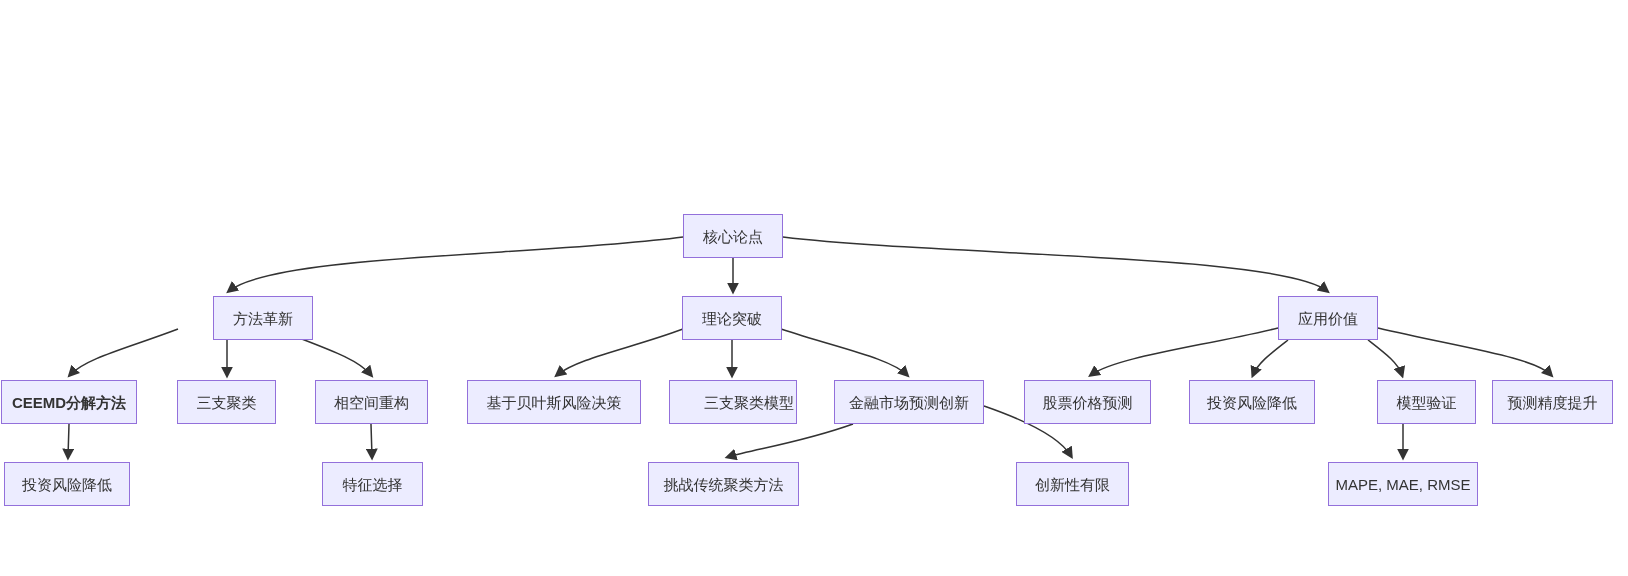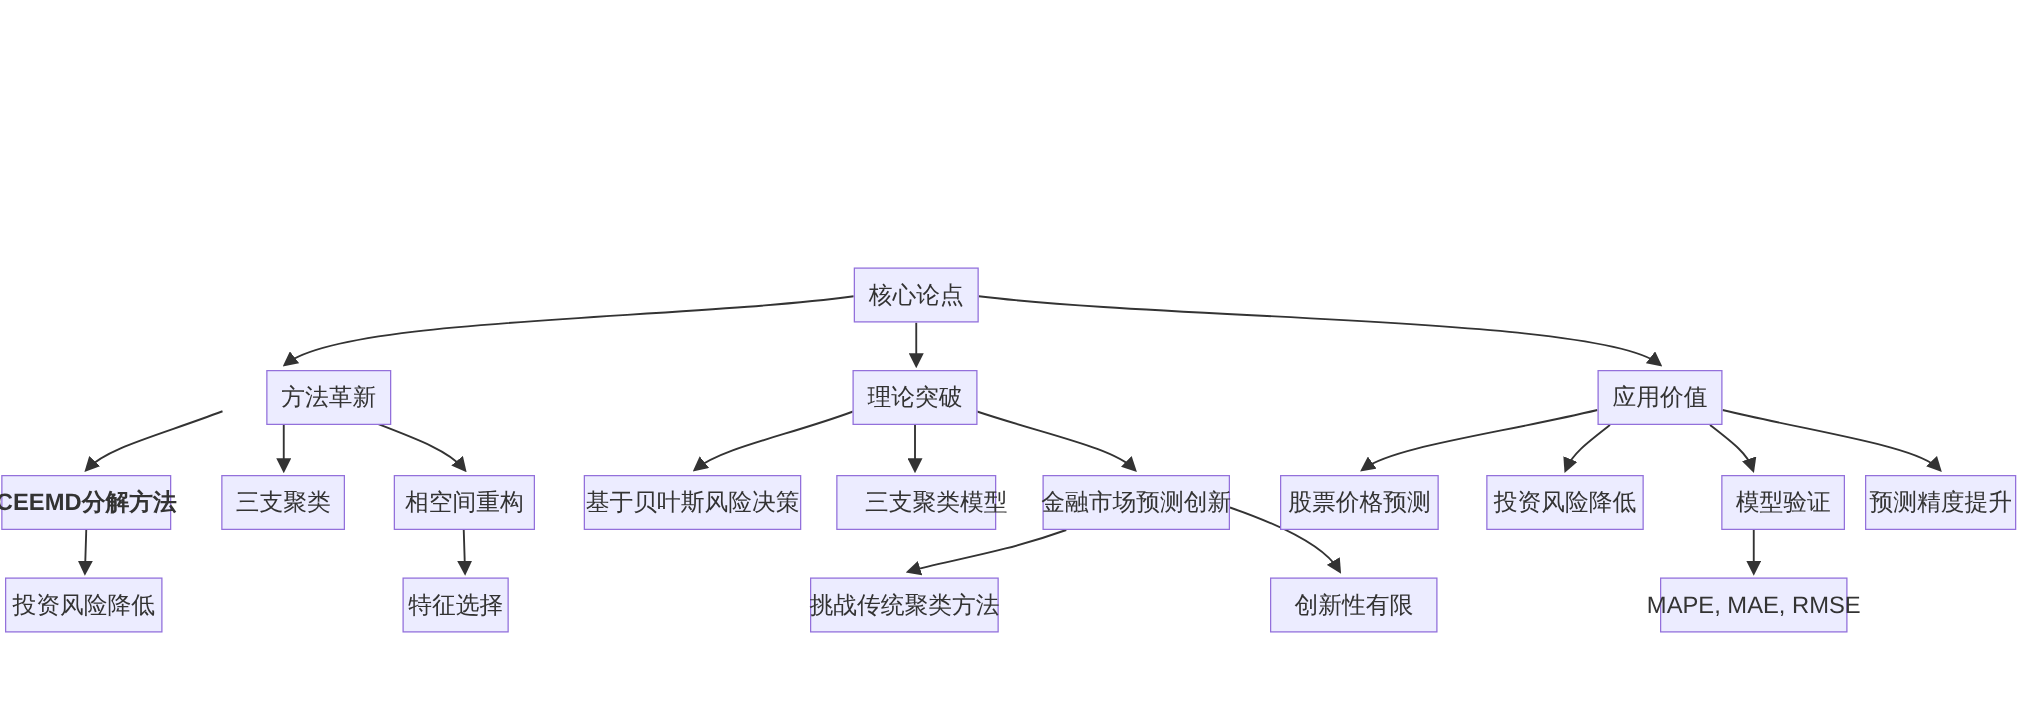--- a/index.html
+++ b/index.html
@@ -32,21 +32,21 @@
   .node {
     position: absolute;
     height: 44px;
     box-sizing: border-box;
     background: var(--node-fill);
     border: 1px solid var(--node-border);
     color: var(--node-text);
     display: flex;
     align-items: center;
     justify-content: center;
-    font-size: 19px;
+    font-size: 15px;
     line-height: 1;
     white-space: nowrap;
     text-align: center;
   }
 </style>
 </head>
 <body>
 
 <div class="canvas">
   <svg class="edge-layer" viewBox="0 0 1628 576" xmlns="http://www.w3.org/2000/svg">
@@ -82,17 +82,17 @@
     <div class="node" style="left: 177px; top: 380px; width: 99px;">三支聚类</div>
     <div class="node" style="left: 315px; top: 380px; width: 113px;">相空间重构</div>
     <div class="node" style="left: 467px; top: 380px; width: 174px;">基于贝叶斯风险决策</div>
     <div class="node" style="left: 669px; top: 380px; width: 128px; padding-left: 32px;">三支聚类模型</div>
     <div class="node" style="left: 834px; top: 380px; width: 150px;">金融市场预测创新</div>
     <div class="node" style="left: 1024px; top: 380px; width: 127px;">股票价格预测</div>
     <div class="node" style="left: 1189px; top: 380px; width: 126px;">投资风险降低</div>
     <div class="node" style="left: 1353px; top: 380px; width: 99px; margin-left: 24px;">模型验证</div>
     <div class="node" style="left: 1492px; top: 380px; width: 121px;">预测精度提升</div>
     <div class="node" style="left: 4px; top: 462px; width: 126px;">投资风险降低</div>
-    <div class="node" style="left: 322px; top: 462px; width: 85px;">特征选择</div>
+    <div class="node" style="left: 322px; top: 462px; width: 101px;">特征选择</div>
     <div class="node" style="left: 648px; top: 462px; width: 151px;">挑战传统聚类方法</div>
-    <div class="node" style="left: 1016px; top: 462px; width: 134px;">创新性有限</div>
+    <div class="node" style="left: 1016px; top: 462px; width: 113px;">创新性有限</div>
     <div class="node" style="left: 1328px; top: 462px; width: 150px;">MAPE, MAE, RMSE</div>
   </div>
 
 </body></html>

